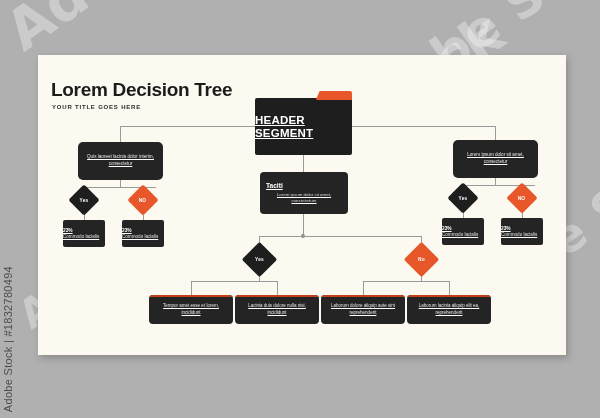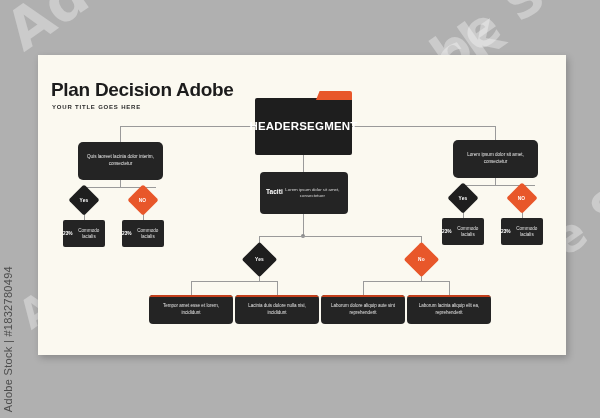--- a/index.html
+++ b/index.html
@@ -69,23 +69,24 @@
     background:#8d8d8d;
   }
 
   
   .node{
     position:absolute;
     background:#242424;
     color:#ffffff;
     border-radius:3px;
     box-sizing:border-box;
-    display:flex;flex-direction:row;
-    align-items:center;justify-content:center;
+    display:flex;flex-direction:column;
+    align-items:flex-start;justify-content:center;
     text-align:center;
+    text-decoration:underline;
   }
   .header-node{
     left:217px;top:43px;width:97px;height:57px;
     background:#1e1e1e;border-radius:2px;
     overflow:visible;
   }
   .header-node .htxt{
     font-size:11.5px;font-weight:700;line-height:13px;letter-spacing:0.2px;
   }
   .header-tab{
@@ -180,21 +181,21 @@
     <div class="wm-word wm-b">Adobe Stock</div>
     <div class="wm-word wm-c">Adobe Stock</div>
     <div class="wm-word wm-d">Adobe Stock</div>
     <div class="wm-word wm-e">Adobe Stock</div>
   </div>
 
   <div class="wm-left">Adobe Stock | #1832780494</div>
 
   <div class="slide">
 
-    <div class="title">Plan Decision Adobe</div>
+    <div class="title">Lorem Decision Tree</div>
     <div class="subtitle">YOUR TITLE GOES HERE</div>
 
     <div class="ln lv" style="left:265px;top:100px;height:17px;"></div>
 
     <div class="ln lh" style="left:82px;top:71px;width:135px;"></div>
     <div class="ln lv" style="left:82px;top:71px;height:16px;"></div>
 
     <div class="ln lh" style="left:314px;top:71px;width:143px;"></div>
     <div class="ln lv" style="left:457px;top:71px;height:14px;"></div>
 

